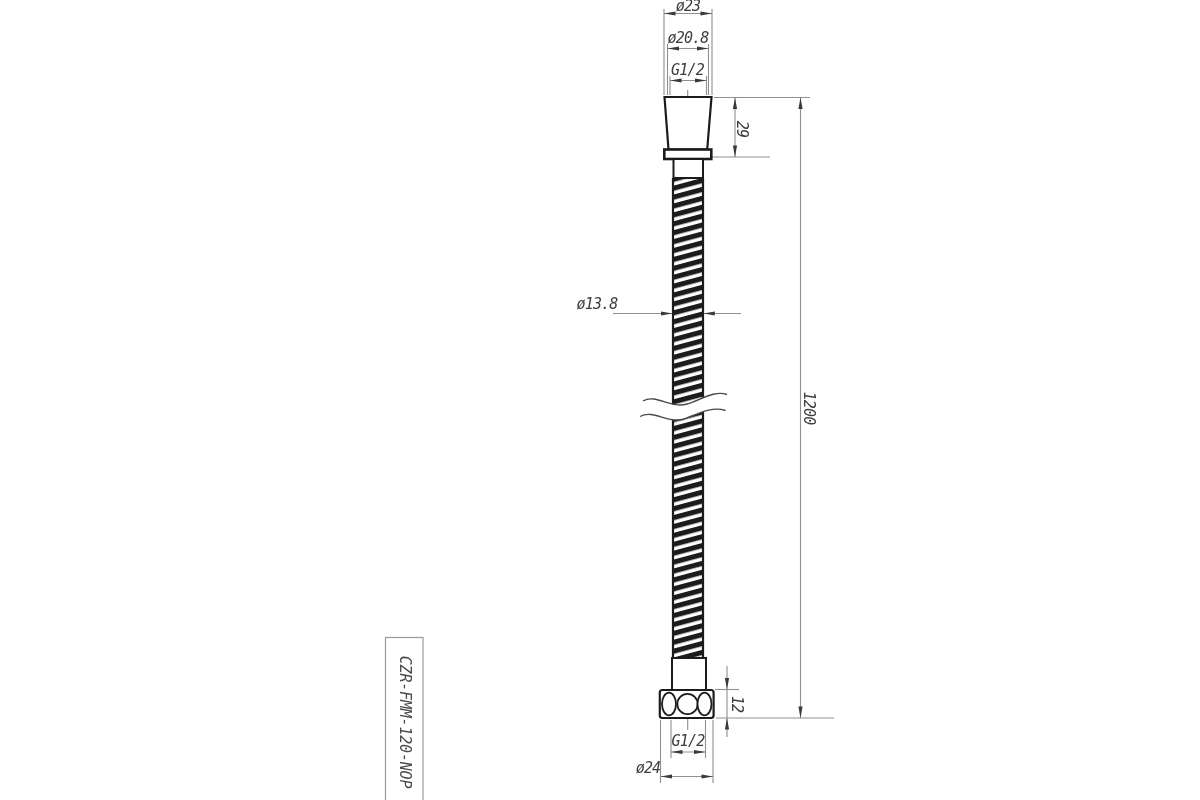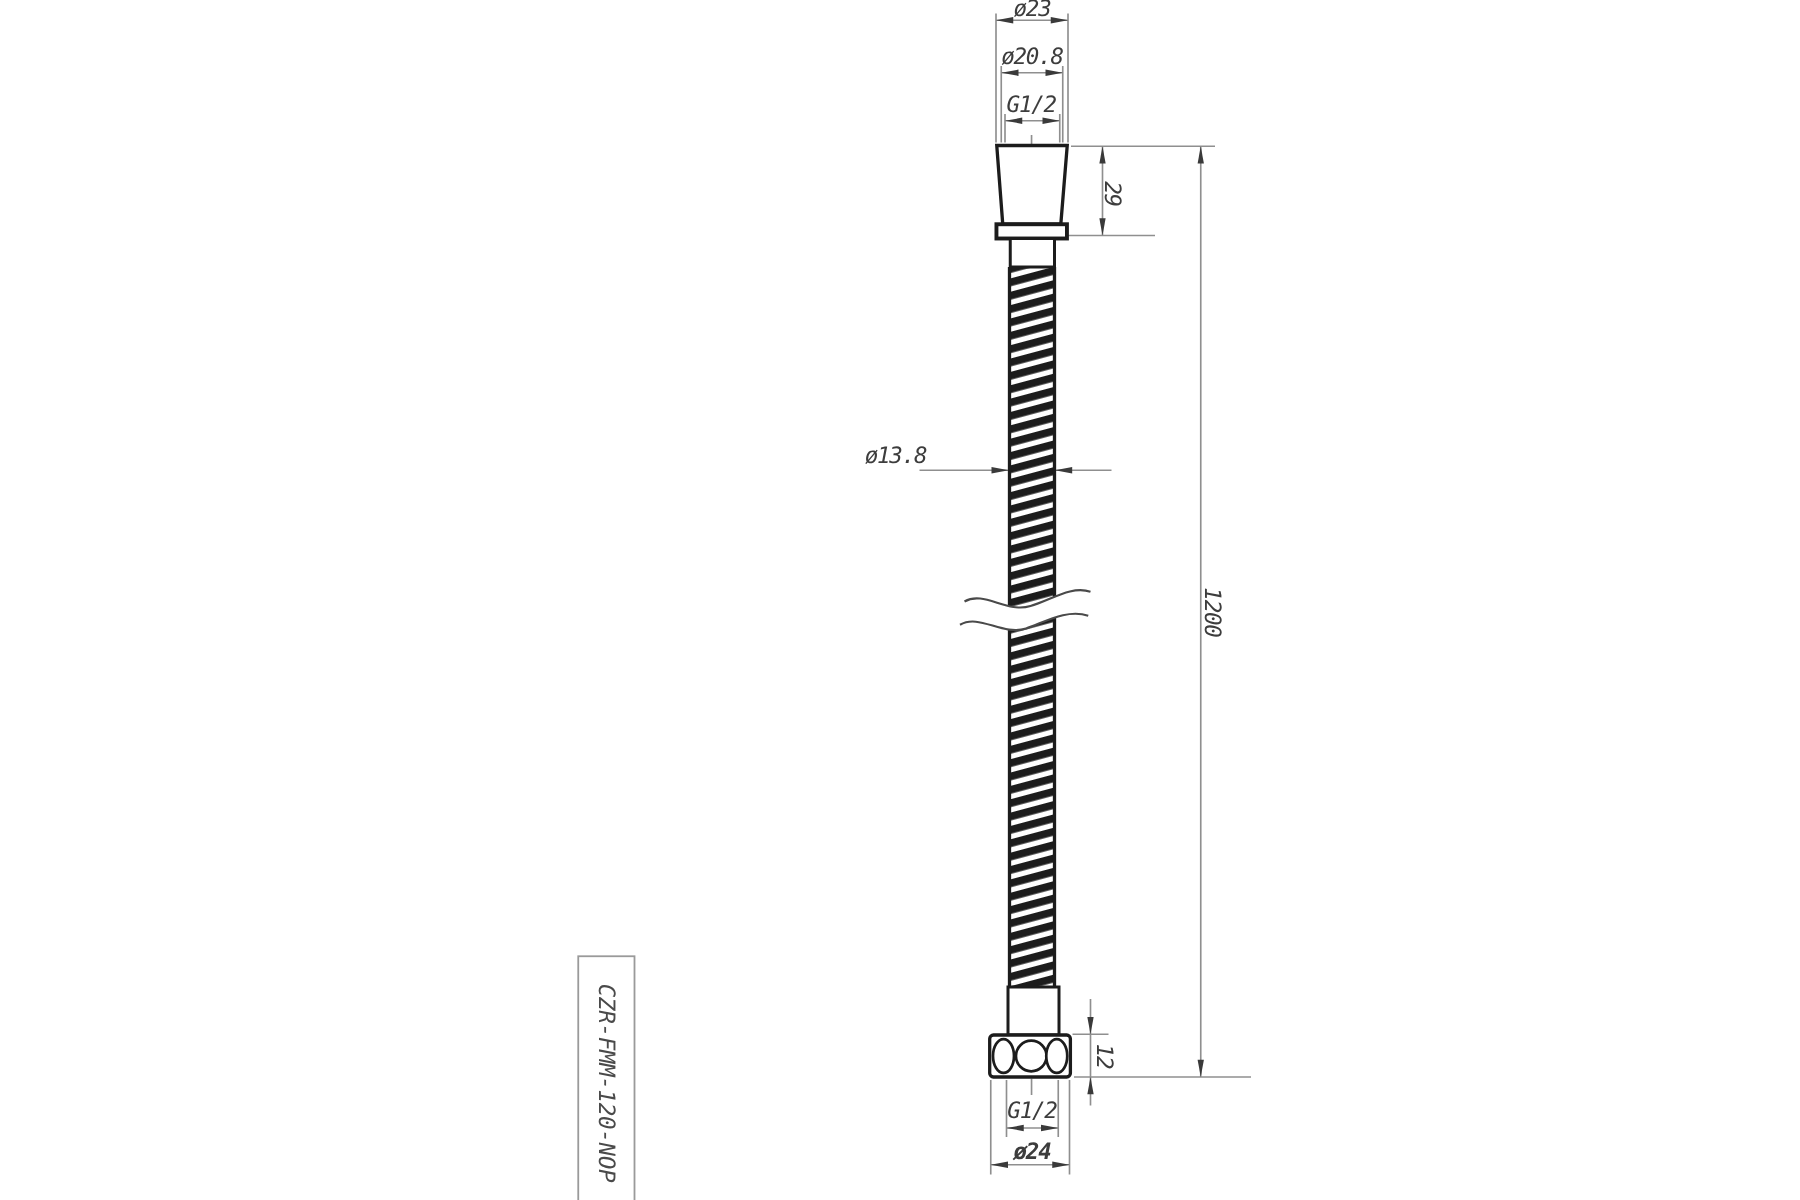--- a/index.html
+++ b/index.html
@@ -144,17 +144,17 @@
   <span class="dim-label rot" style="left:741px;top:129px;">29</span>
 
   <span class="dim-label" style="left:597px;top:304px;">ø13.8</span>
 
   <span class="dim-label rot" style="left:808px;top:408px;">1200</span>
 
   <span class="dim-label rot" style="left:735.5px;top:703.5px;">12</span>
 
   <span class="dim-label" style="left:688px;top:740.5px;">G1/2</span>
 
-  <span class="dim-label" style="left:688px;top:768px;font-weight:bold;">ø24</span>
+  <span class="dim-label" style="left:648px;top:768px;">ø24</span>
 
   <span class="part-label" style="left:404px;top:722px;">CZR-FMM-120-NOP</span>
 
 </div>
 
 </body></html>

